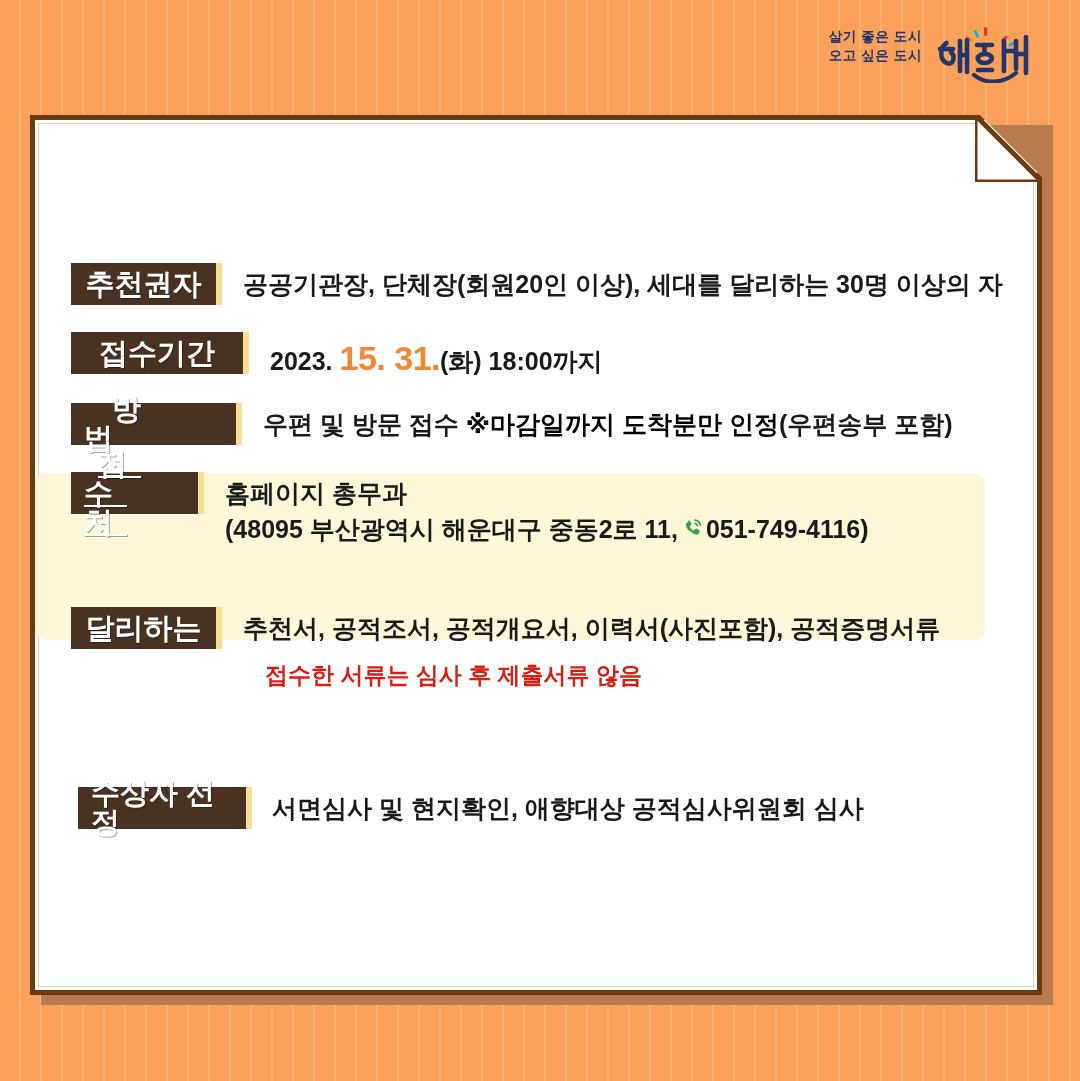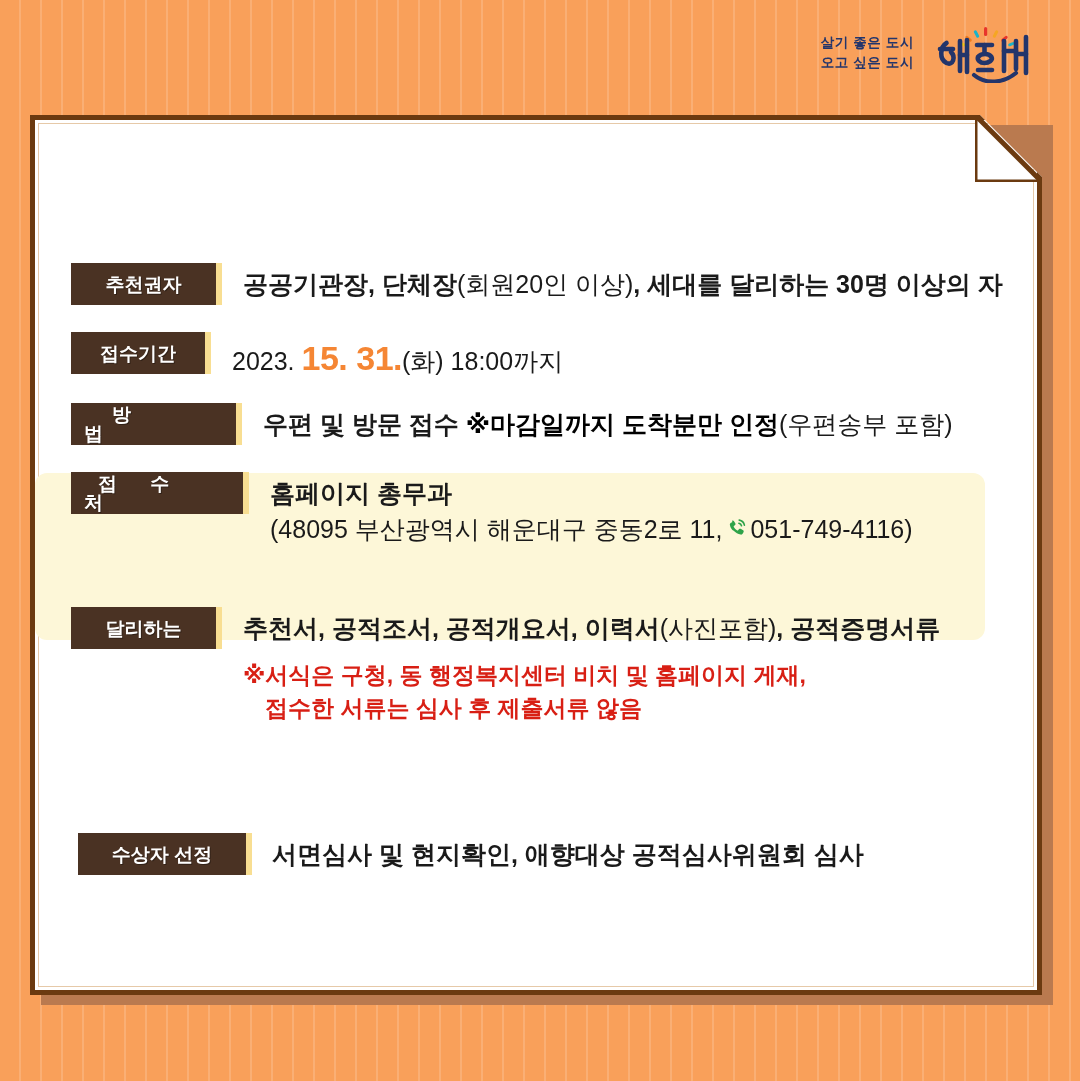--- a/index.html
+++ b/index.html
@@ -29,22 +29,22 @@
       rgba(255, 255, 255, 0.16) 21px
     );
   }
 
   
   .logo {
     position: absolute;
     top: 27px;
     right: 34px;
     display: flex;
-    align-items: center;
-    gap: 20px;
+    align-items: flex-start;
+    gap: 12px;
     z-index: 6;
   }
   .logo-slogan {
     text-align: right;
     color: #23356B;
     font-size: 13.5px;
     font-weight: bold;
     line-height: 1.42;
     letter-spacing: 0.6px;
     padding-bottom: 5px;
@@ -111,21 +111,21 @@
     position: absolute;
     display: flex;
     align-items: flex-start;
   }
 
   .tag {
     position: relative;
     background: #4A3223;
     color: #FFFFFF;
     font-weight: bold;
-    font-size: 19px;
+    font-size: 29px;
     line-height: 1;
     display: flex;
     align-items: center;
     justify-content: center;
     height: 42px;
     box-sizing: border-box;
     padding: 0 13px;
     flex: none;
     text-shadow: 1px 1px 0 rgba(0,0,0,0.35);
   }
@@ -142,21 +142,21 @@
 
   .row-body {
     margin-left: 27px;
     color: #1A1A1A;
     font-size: 25px;
     font-weight: bold;
     line-height: 1.42;
     padding-top: 4px;
     white-space: nowrap;
   }
-  .thin { font-weight: normal; margin-top: 20px; }
+  .thin { font-weight: bold; margin-top: 20px; }
   .accent-orange {
     color: #F58634;
     font-size: 34px;
     font-weight: bold;
     letter-spacing: -0.5px;
   }
   .accent-red { color: #000000; }
 
   .line2 { display: block; }
 
@@ -251,54 +251,53 @@
 <div class="content">
 
   <div class="row" style="left:41px; top:148px;">
     <div class="tag" style="width:145px;">추천권자</div>
     <div class="row-body">
       <span>공공기관장, 단체장</span><span class="thin">(회원20인 이상)</span><span>, 세대를 달리하는 30명 이상의 자</span>
     </div>
   </div>
 
   <div class="row" style="left:41px; top:217px;">
-    <div class="tag" style="width:134px;">접수기간</div>
+    <div class="tag" style="width:172px;">접수기간</div>
     <div class="row-body" style="padding-top:2px;">
       <span class="thin">2023. </span><span class="accent-orange">15. 31.</span><span class="thin">(화) 18:00까지</span>
     </div>
   </div>
 
   <div class="row" style="left:41px; top:288px;">
     <div class="tag spaced" style="width:165px;">방 법</div>
     <div class="row-body">
       <span>우편 및 방문 접수 </span><span class="accent-red">※마감일까지 도착분만 인정</span><span class="thin">(우편송부 포함)</span>
     </div>
   </div>
 
   <div class="row" style="left:41px; top:357px;">
-    <div class="tag spaced" style="width:172px; letter-spacing:14px; text-indent:14px;">접 수 처</div>
+    <div class="tag spaced" style="width:127px; letter-spacing:14px; text-indent:14px;text-decoration:underline;">접 수 처</div>
     <div class="row-body">
       <span class="line2">홈페이지 총무과</span>
       <span class="line2"><span class="thin">(48095 부산광역시 해운대구 중동2로 11,</span><span class="phone-icon"><svg viewBox="0 0 24 24" width="24" height="24" aria-hidden="true">
               <path d="M7.2 3.6c.6-.3 1.3-.1 1.7.5l1.5 2.4c.3.5.2 1.2-.3 1.6l-1.2 1c-.2.2-.3.5-.1.8.8 1.5 2 2.7 3.5 3.5.3.2.6.1.8-.1l1-1.2c.4-.5 1.1-.6 1.6-.3l2.4 1.5c.6.4.8 1.1.5 1.7l-.8 1.6c-.4.8-1.3 1.2-2.2 1-2.6-.5-5-1.9-6.9-3.8C6.8 13 5.4 10.6 4.9 8c-.2-.9.2-1.8 1-2.2l1.3-.6z" fill="#2EA349"></path>
               <path d="M14.2 3.1c2.6.4 4.7 2.4 5.2 5" fill="none" stroke="#2EA349" stroke-width="1.6" stroke-linecap="round"></path>
               <path d="M13.9 6.2c1.3.3 2.3 1.3 2.6 2.6" fill="none" stroke="#2EA349" stroke-width="1.6" stroke-linecap="round"></path>
             </svg></span><span class="thin">051-749-4116</span><span class="thin">)</span></span>
     </div>
   </div>
 
   <div class="row" style="left:41px; top:492px;">
     <div class="tag" style="width:145px;">달리하는</div>
     <div class="row-body">
       <span>추천서, 공적조서, 공적개요서, 이력서</span><span class="thin">(사진포함)</span><span>, 공적증명서류</span>
       <div class="note">
-        <span class="line2">※서식은 구청, 동 행정복지센터 비치 및 홈페이지 게재,</span>
         <span class="indent">접수한 서류는 심사 후 제출서류 않음</span>
       </div>
     </div>
   </div>
 
-  <div class="row" style="left:48px; top:672px;margin-top:46px;">
+  <div class="row" style="left:48px; top:672px;">
     <div class="tag" style="width:168px;">수상자 선정</div>
     <div class="row-body" style="margin-left:26px;">서면심사 및 현지확인, 애향대상 공적심사위원회 심사</div>
   </div>
 
 </div>
 
 </body></html>

